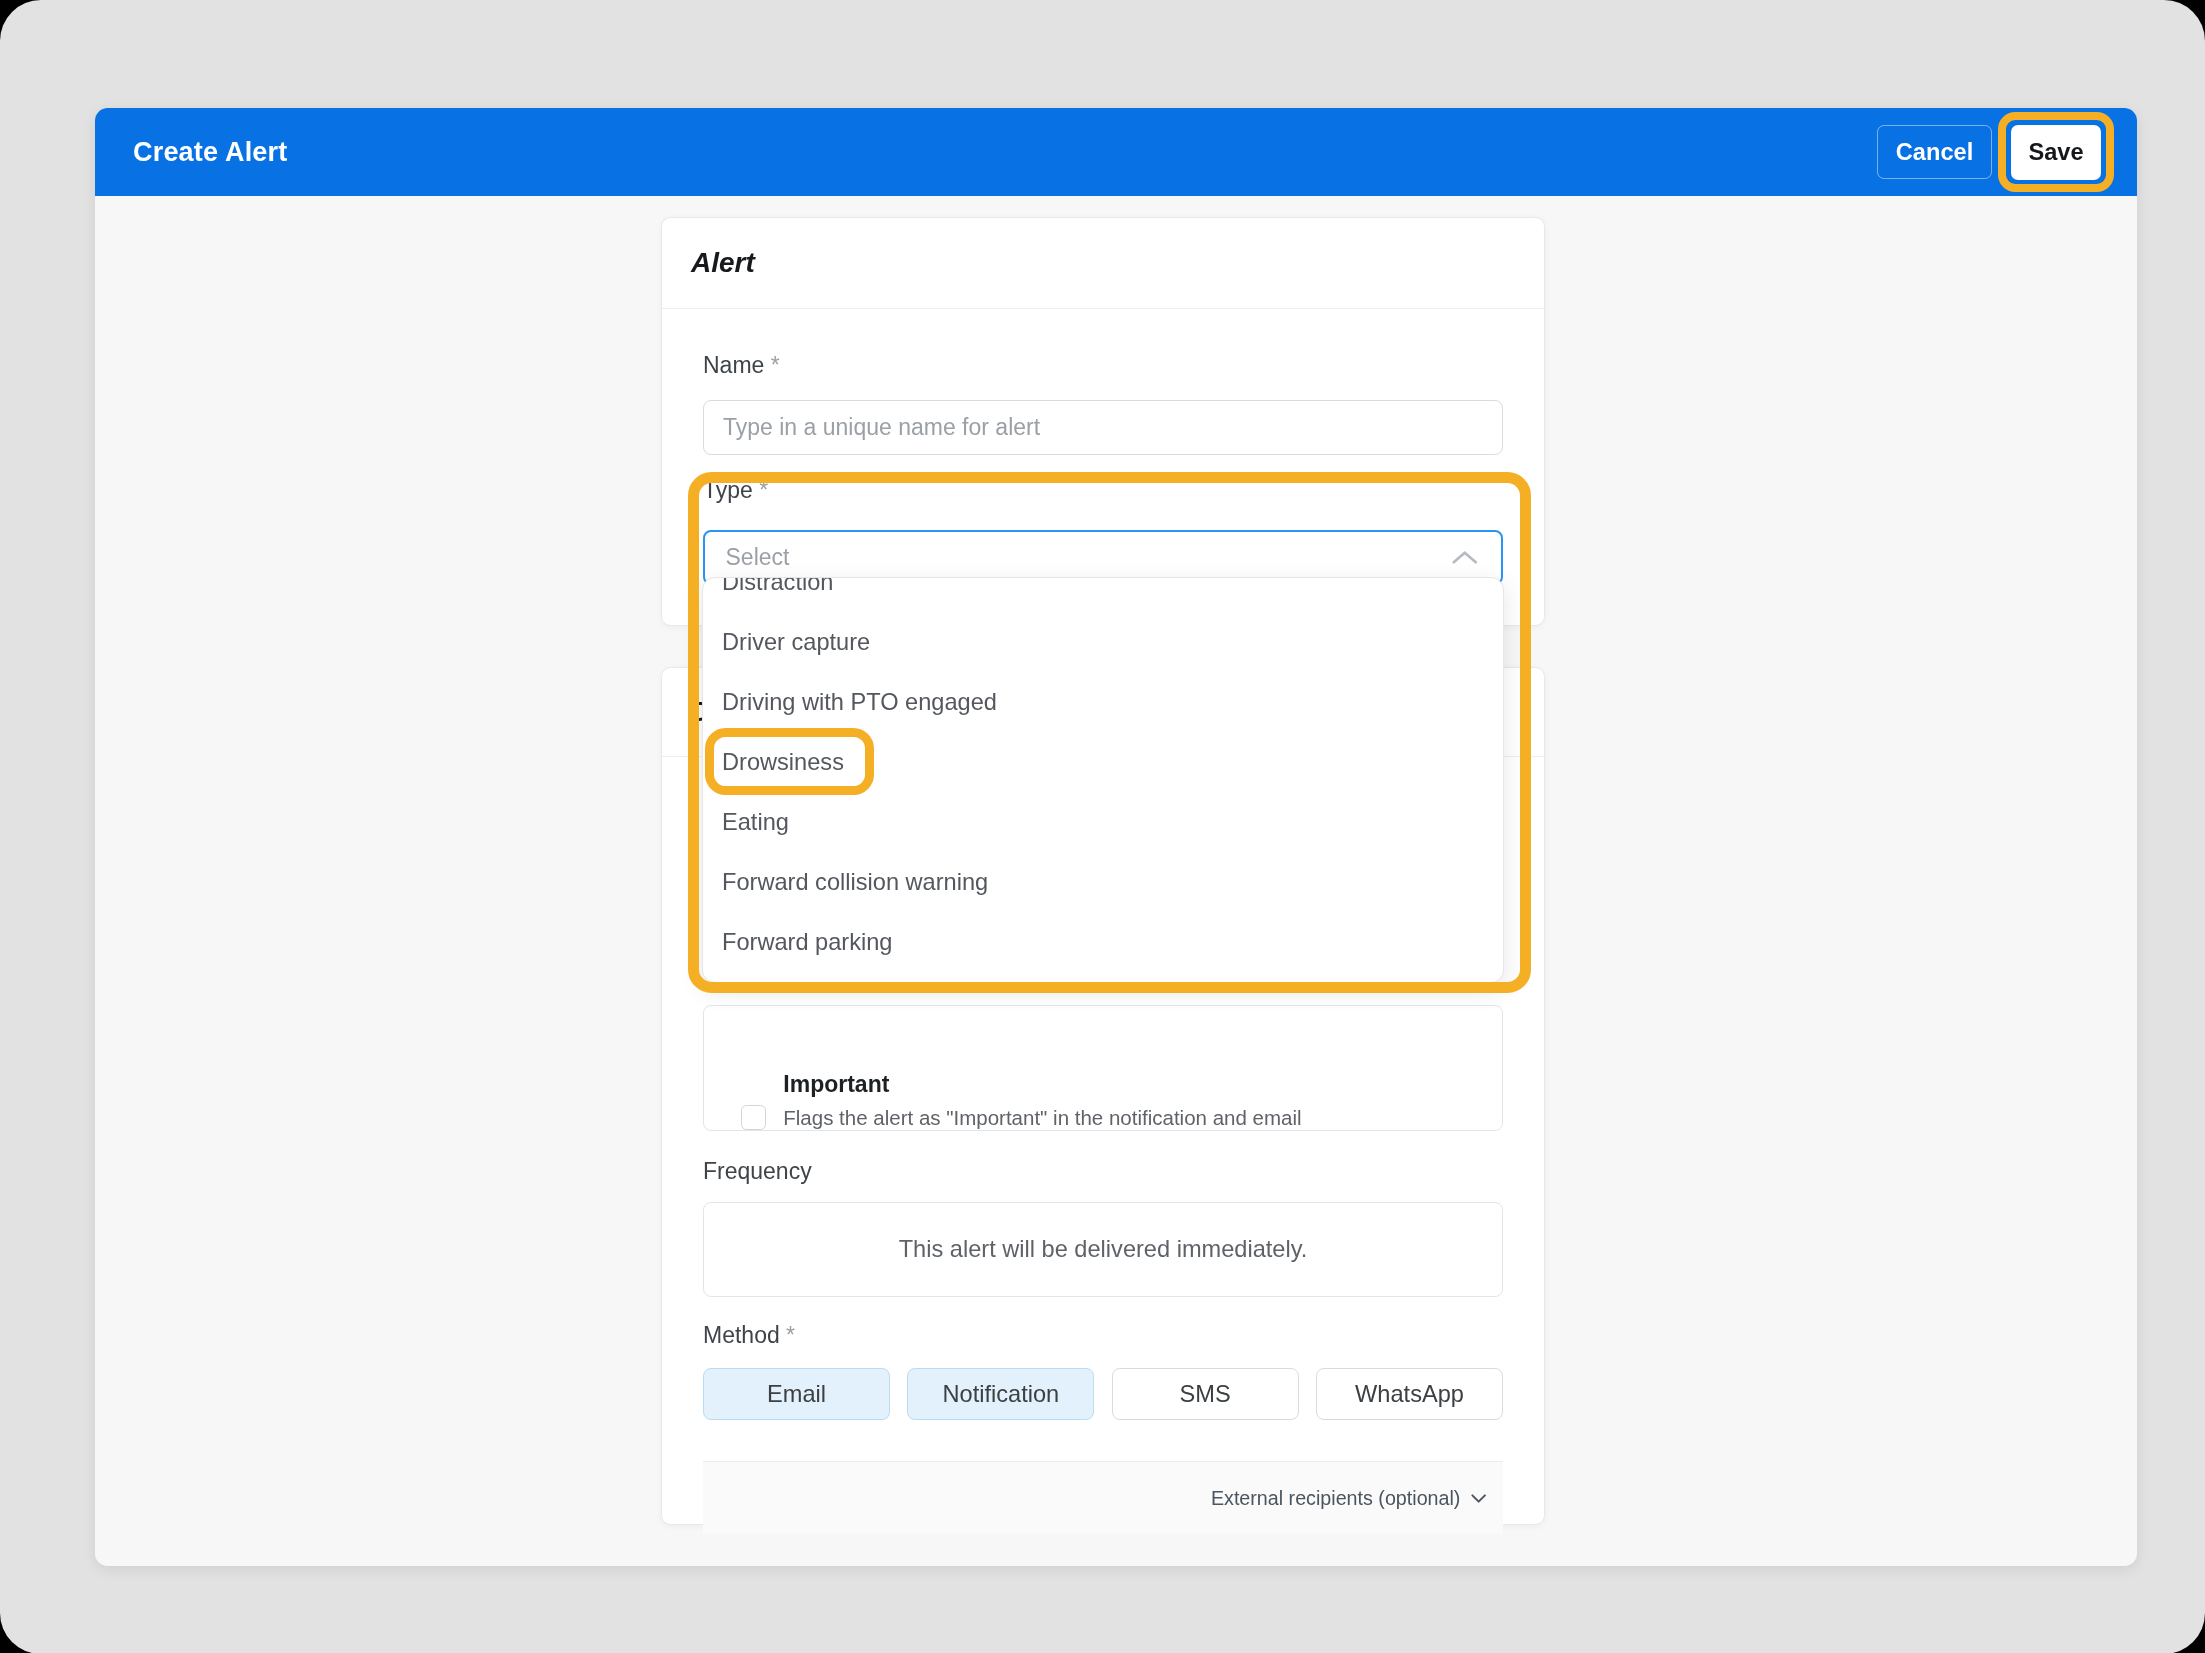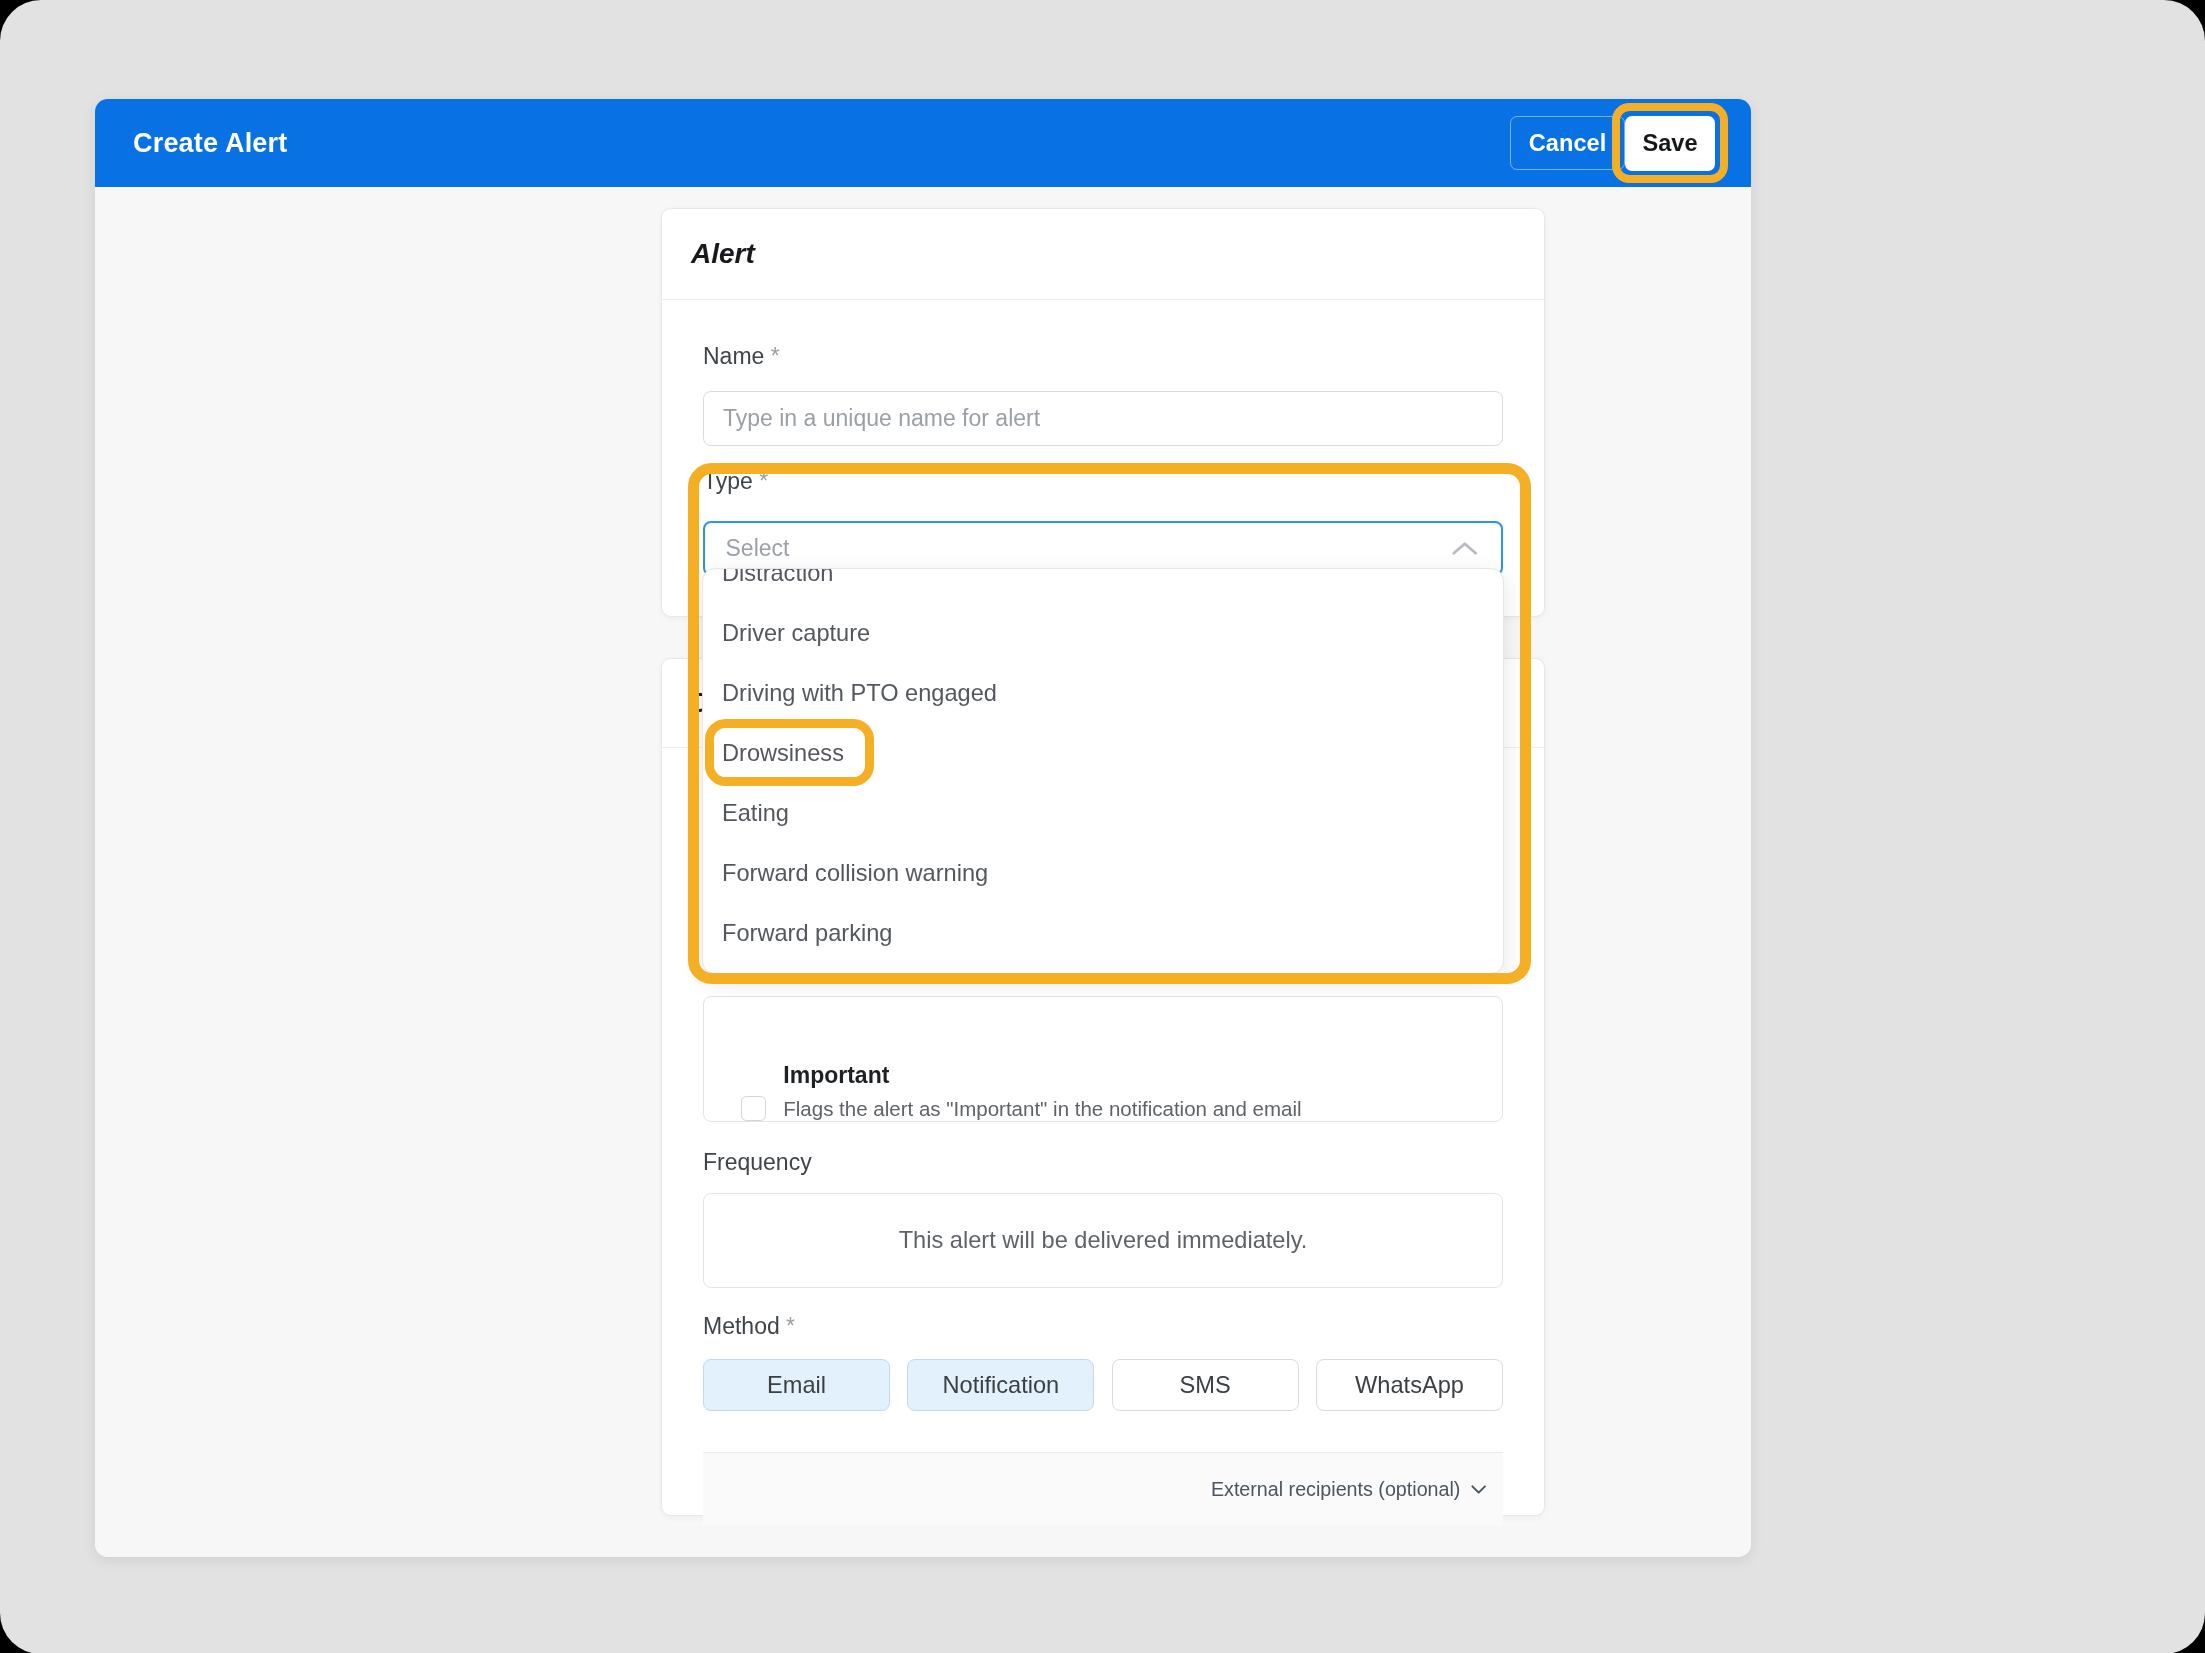--- a/index.html
+++ b/index.html
@@ -1,23 +1,23 @@
 <!DOCTYPE html>
 <html style="font-size:12.6px"><head>
 <meta charset="utf-8">
 <style>
   html,body{margin:0;padding:0;background:#000;}
   .viewport{position:relative;width:2205px;height:1654px;font-family:"Liberation Sans","DejaVu Sans",sans-serif;overflow:hidden;}
   .stage{position:absolute;inset:0;background:#e2e2e2;border-radius:41px;overflow:hidden;}
-  .panel{position:absolute;left:95px;top:99px;width:1656px;height:1458px;background:#f7f7f8;border-radius:12.6px;overflow:hidden;box-shadow:0 3.2px 14px rgba(0,0,0,.08);}
+  .panel{position:absolute;left:95px;top:108px;width:2042px;height:1458px;background:#f7f7f8;border-radius:12.6px;overflow:hidden;box-shadow:0 3.2px 14px rgba(0,0,0,.08);}
   
   .topbar{position:relative;height:88px;background:#0872e4;display:flex;align-items:center;padding:0 36px 0 38px;box-sizing:border-box;}
   .topbar-title{font-size:27px;font-weight:700;color:#ffffff;letter-spacing:0.2px;}
   .topbar-spacer{flex:1;}
-  .btn-cancel{width:115px;height:54px;border:1.6px solid rgba(255,255,255,.45);border-radius:7px;background:transparent;color:#ffffff;font-size:23.6px;font-weight:600;font-family:inherit;}
+  .btn-cancel{width:115px;height:54px;border:1.6px solid rgba(255,255,255,.45);border-radius:7px;background:transparent;color:#ffffff;font-size:23.6px;font-weight:600;font-family:inherit;margin-right:19px;}
   .save-wrap{position:relative;}
   .btn-save{width:90px;height:55px;border:none;border-radius:7px;background:#ffffff;color:#15181b;font-size:23.6px;font-weight:600;font-family:inherit;}
   .ring{position:absolute;border:10.2px solid #f5af25;border-radius:23.6px;pointer-events:none;}
   .ring-save{inset:-12.6px;border-width:8.7px;border-radius:17.3px;z-index:50;}
   
   .content{position:relative;height:1370px;}
   .card{position:absolute;left:566px;width:884px;background:#ffffff;border:1.6px solid #e8e8e8;border-radius:9.5px;box-sizing:border-box;box-shadow:0 1.6px 6.3px rgba(0,0,0,.04);}
   .card-alert{top:21px;height:409px;z-index:1;}
   .card-settings{top:471px;height:858px;z-index:1;}
   .card-header{height:91px;display:flex;align-items:center;padding:0 29px;border-bottom:1.6px solid #ededed;font-size:28px;font-weight:700;color:#17191c;box-sizing:border-box;font-style:italic;}

